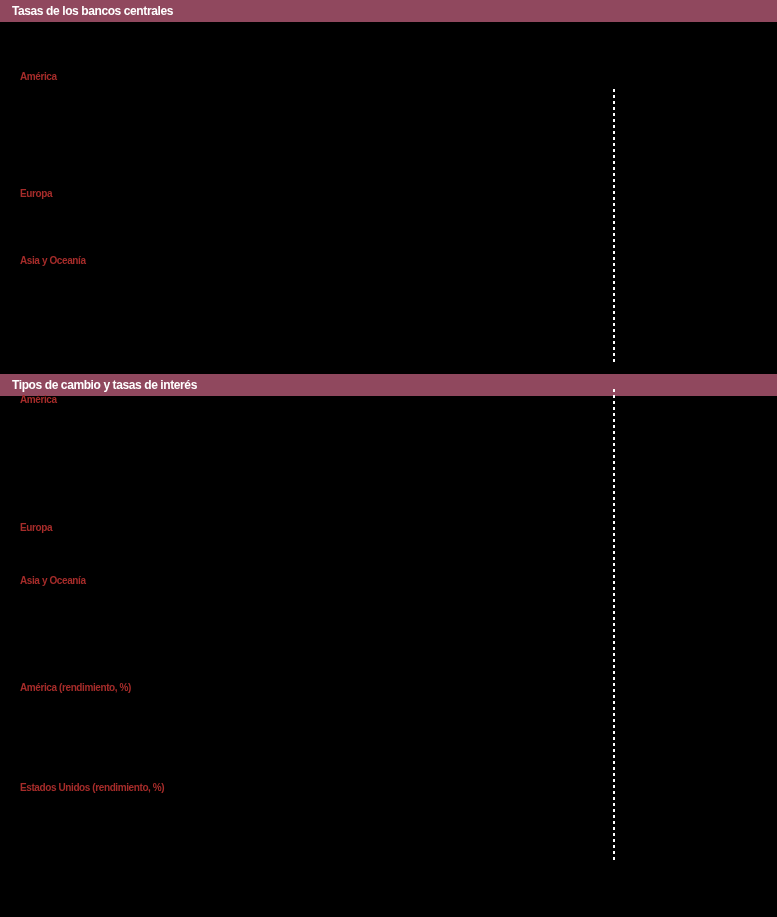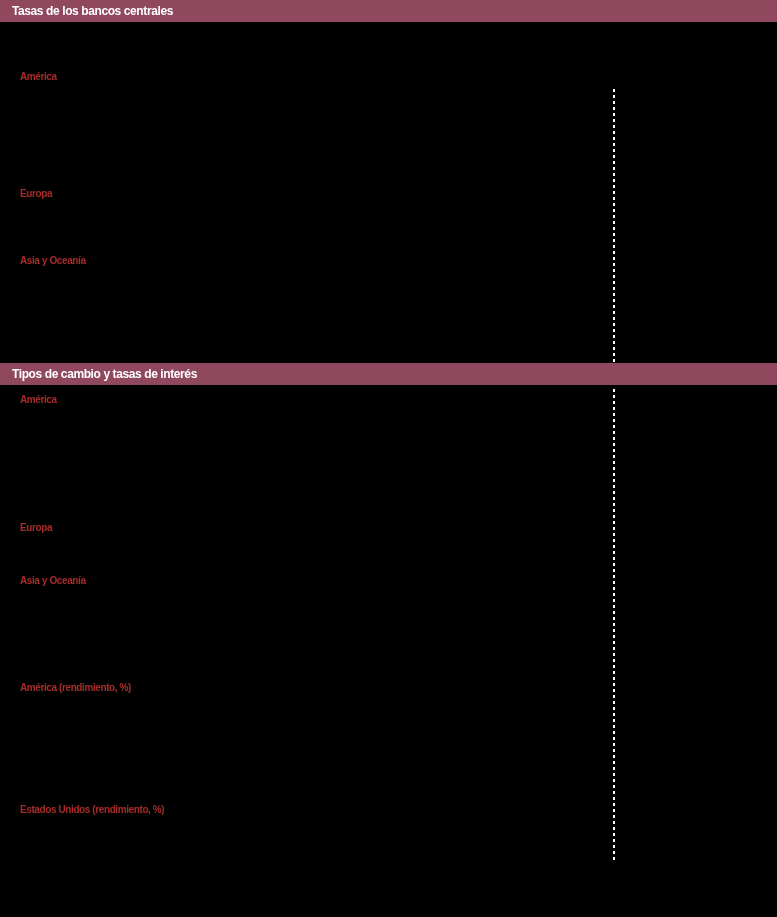--- a/index.html
+++ b/index.html
@@ -69,29 +69,29 @@
   </div>
 
   <div class="group-label" style="top:71px">América</div>
 
   <div class="group-label" style="top:188px">Europa</div>
 
   <div class="group-label" style="top:255px">Asia y Oceanía</div>
 
   <div class="dotted-line" style="left:613px; top:89px; height:274px"></div>
 
-  <div class="header-bar" style="top:363px">
+  <div class="header-bar" style="top:374px">
     <span class="title">Tipos de cambio y tasas de interés</span>
   </div>
 
   <div class="group-label" style="top:394px">América</div>
 
   <div class="group-label" style="top:522px">Europa</div>
 
   <div class="group-label" style="top:575px">Asia y Oceanía</div>
 
   <div class="group-label" style="top:682px">América (rendimiento, %)</div>
 
-  <div class="group-label" style="top:804px">Estados Unidos (rendimiento, %)</div>
+  <div class="group-label" style="top:782px">Estados Unidos (rendimiento, %)</div>
 
   <div class="dotted-line" style="left:613px; top:389px; height:474px"></div>
 
 </div>
 
 </body></html>

